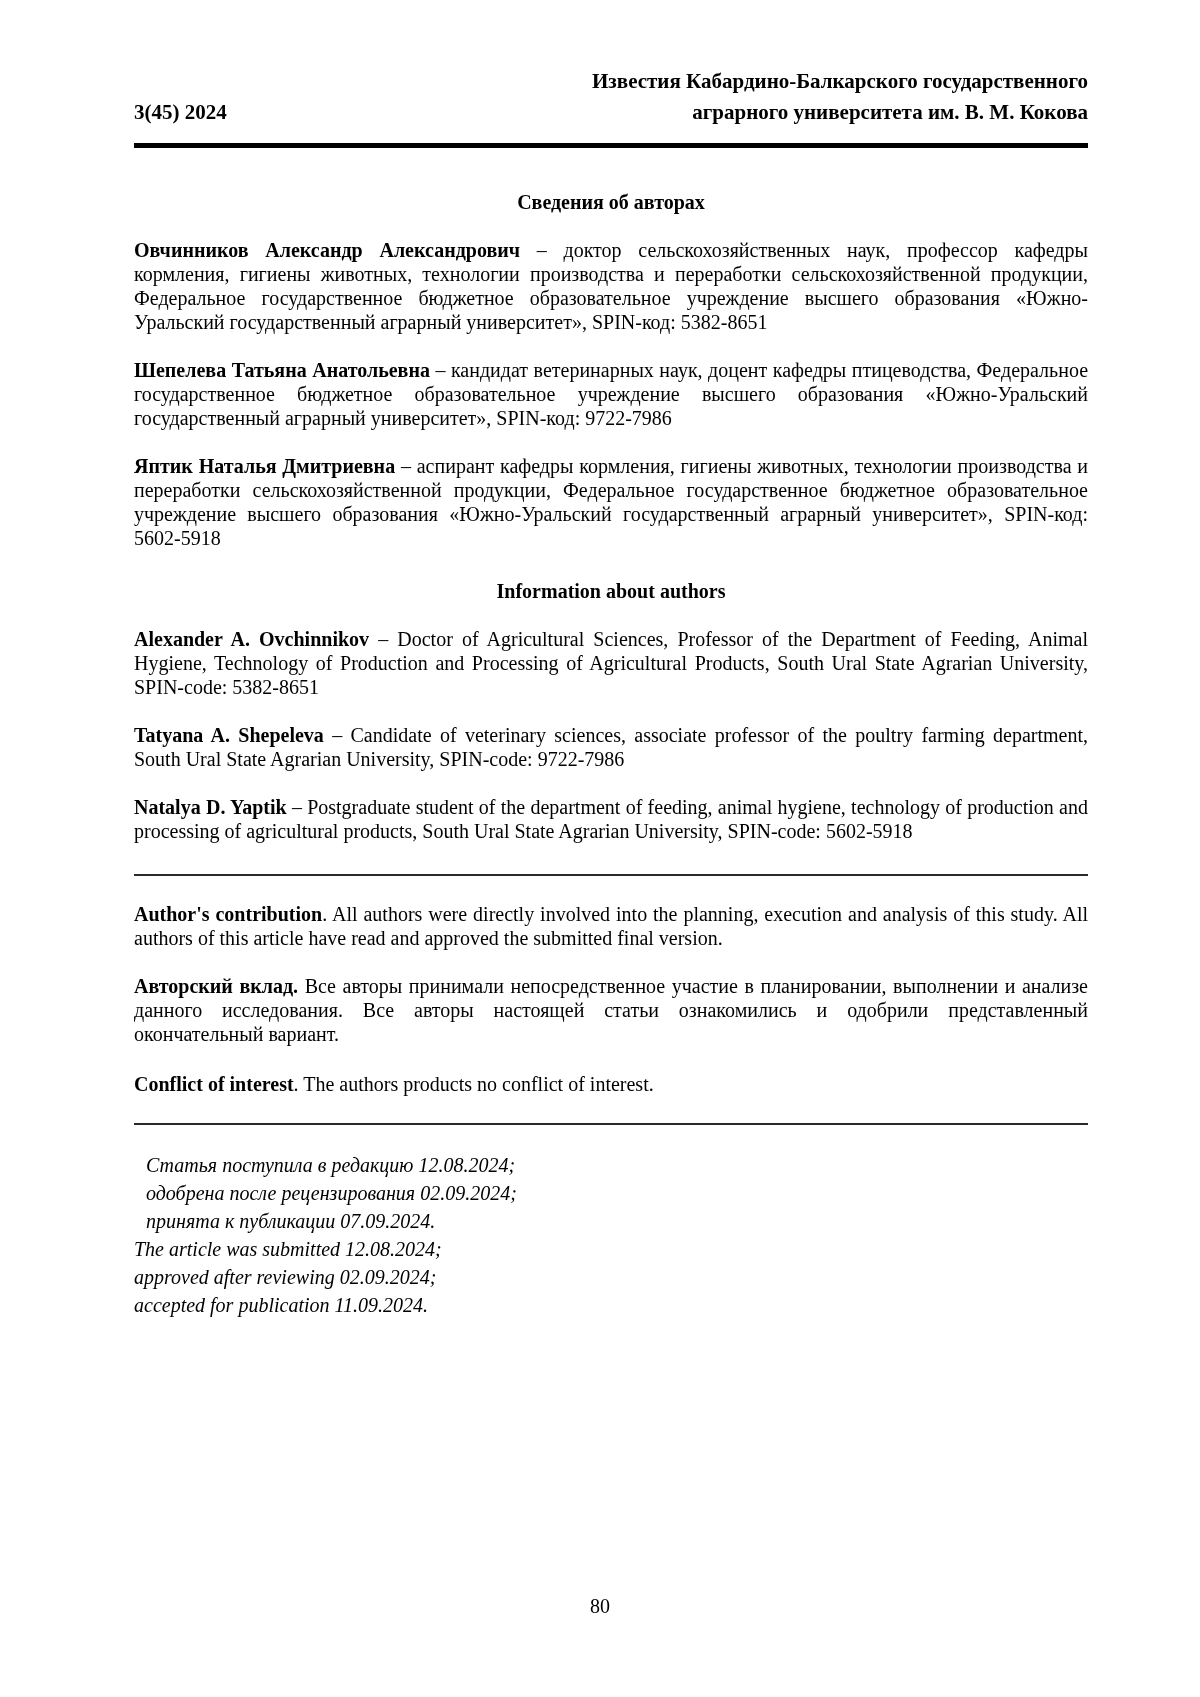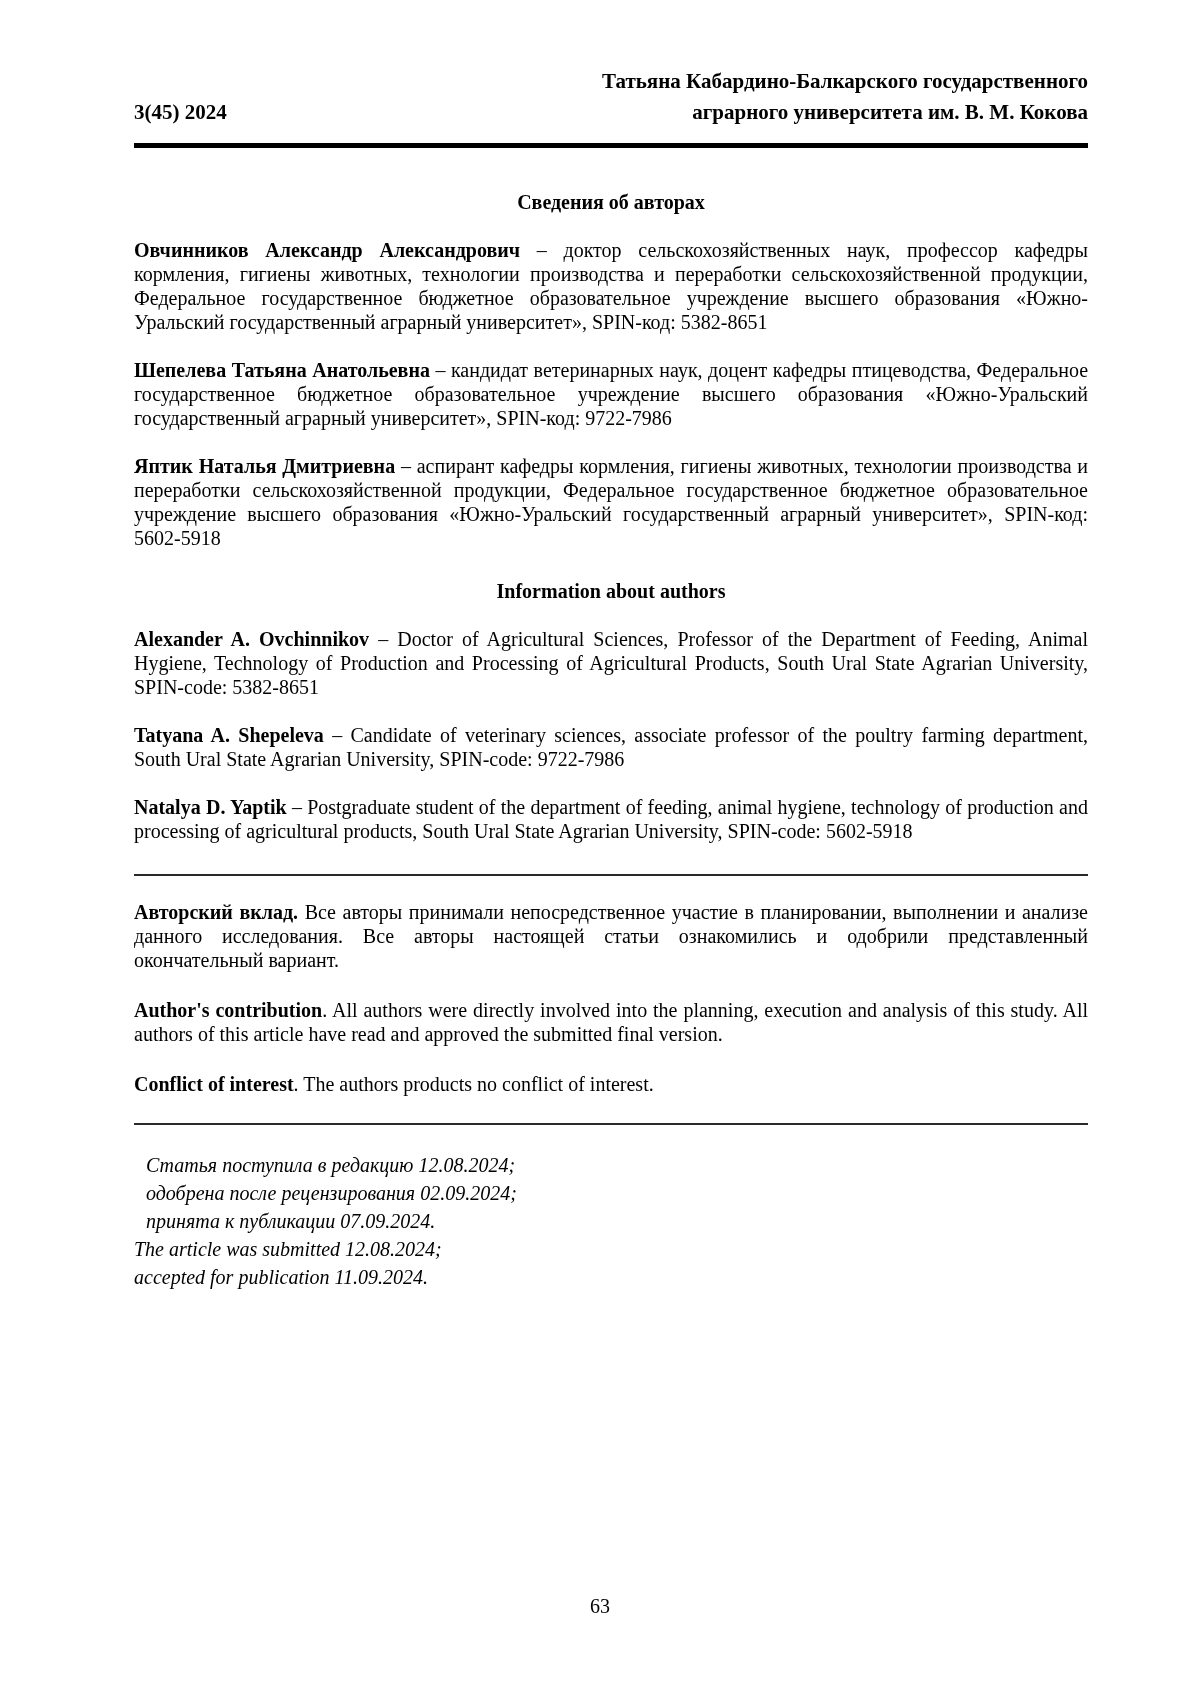--- a/index.html
+++ b/index.html
@@ -74,21 +74,21 @@
   }
 </style>
 </head>
 <body>
 
 <div class="page">
 
   <header class="journal-header">
     <div class="issue">3(45) 2024</div>
     <div class="journal-title">
-      <div>Татьяна Кабардино-Балкарского государственного</div>
+      <div>Известия Кабардино-Балкарского государственного</div>
       <div>аграрного университета им. В. М. Кокова</div>
     </div>
   </header>
 
   <hr class="rule thick">
 
   <main>
 
     <h2 class="section-heading">Сведения об авторах</h2>
 
@@ -109,41 +109,42 @@
     </p>
     <p class="para">
       <b>Tatyana A. Shepeleva</b><span> – Candidate of veterinary sciences, associate professor of the poultry farming department, South Ural State Agrarian University, SPIN-code: 9722-7986</span>
     </p>
     <p class="para">
       <b>Natalya D. Yaptik</b><span> – Postgraduate student of the department of feeding, animal hygiene, technology of production and processing of agricultural products, South Ural State Agrarian University, SPIN-code: 5602-5918</span>
     </p>
 
     <hr class="rule thin rule-1">
 
+    <p class="note">
+      <b>Author's contribution</b><span>. All authors were directly involved into the planning, execution and analysis of this study. All authors of this article have read and approved the submitted final version.</span>
+    </p>
     <p class="note first">
       <b>Авторский вклад.</b><span> Все авторы принимали непосредственное участие в планировании, выполнении и анализе данного исследования. Все авторы настоящей статьи ознакомились и одобрили представленный окончательный вариант.</span>
-    </p>
-    <p class="note">
-      <b>Author's contribution</b><span>. All authors were directly involved into the planning, execution and analysis of this study. All authors of this article have read and approved the submitted final version.</span>
     </p>
     <p class="note">
       <b>Conflict of interest</b><span>. The authors products no conflict of interest.</span>
     </p>
 
     <hr class="rule thin rule-2">
 
     <div class="dates">
       <div class="col-ru">
         <div>Статья поступила в редакцию 12.08.2024;</div>
         <div>одобрена после рецензирования 02.09.2024;</div>
         <div>принята к публикации 07.09.2024.</div>
       </div>
       <div class="col-en">
         <div>The article was submitted 12.08.2024;</div>
+        <div>approved after reviewing 02.09.2024;</div>
         <div>accepted for publication 11.09.2024.</div>
       </div>
     </div>
 
   </main>
 
-  <div class="page-number">63</div>
+  <div class="page-number">80</div>
 
 </div>
 
 </body></html>

